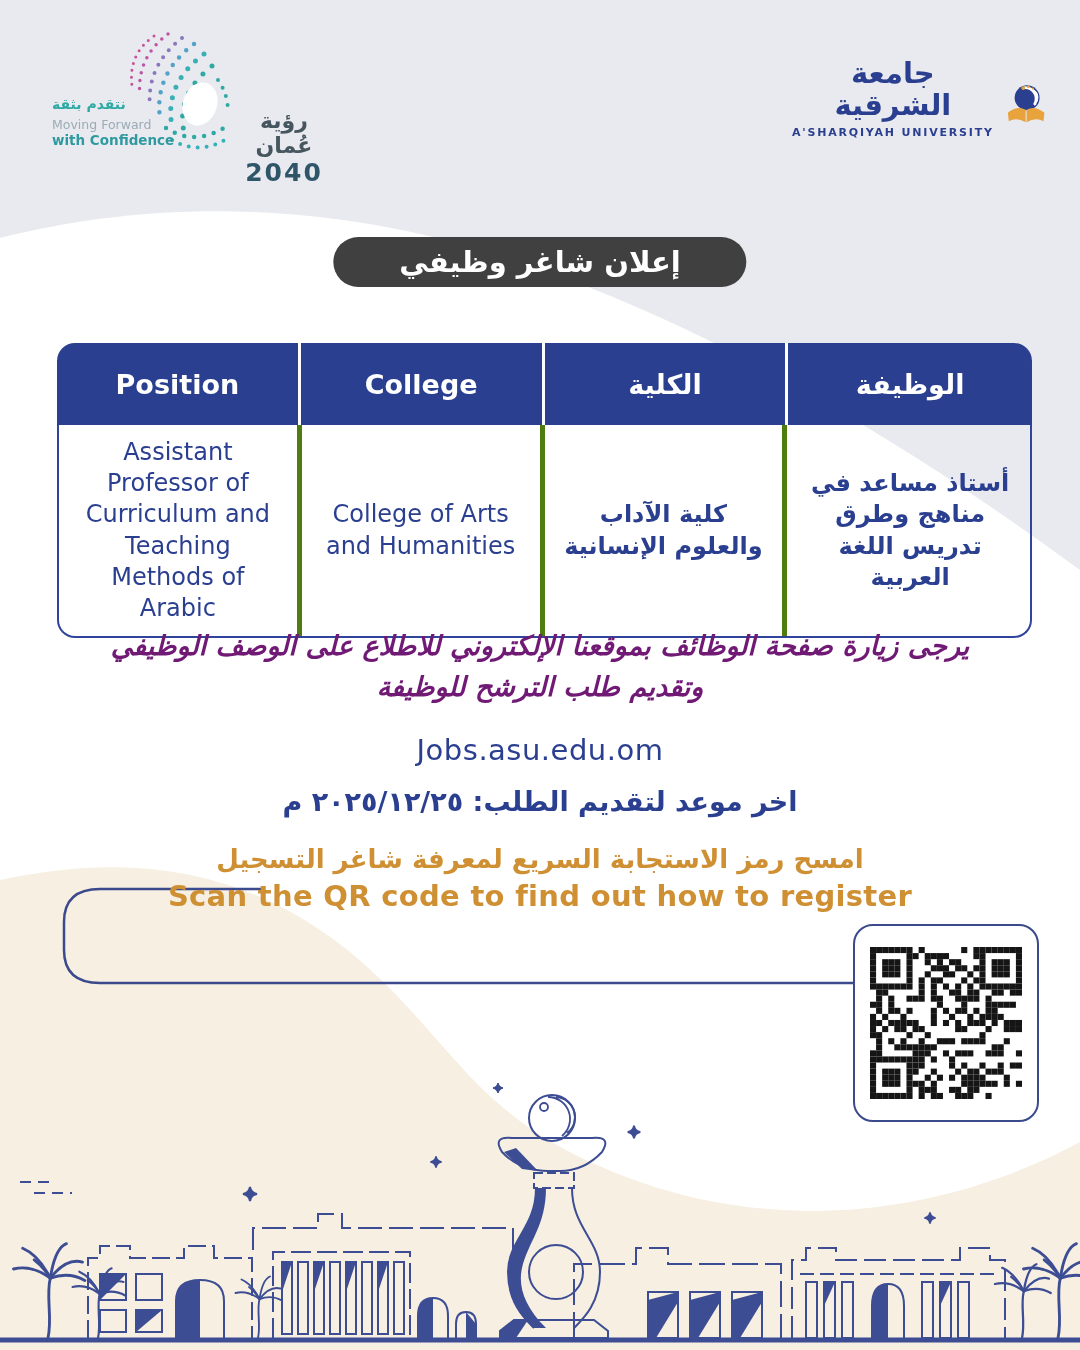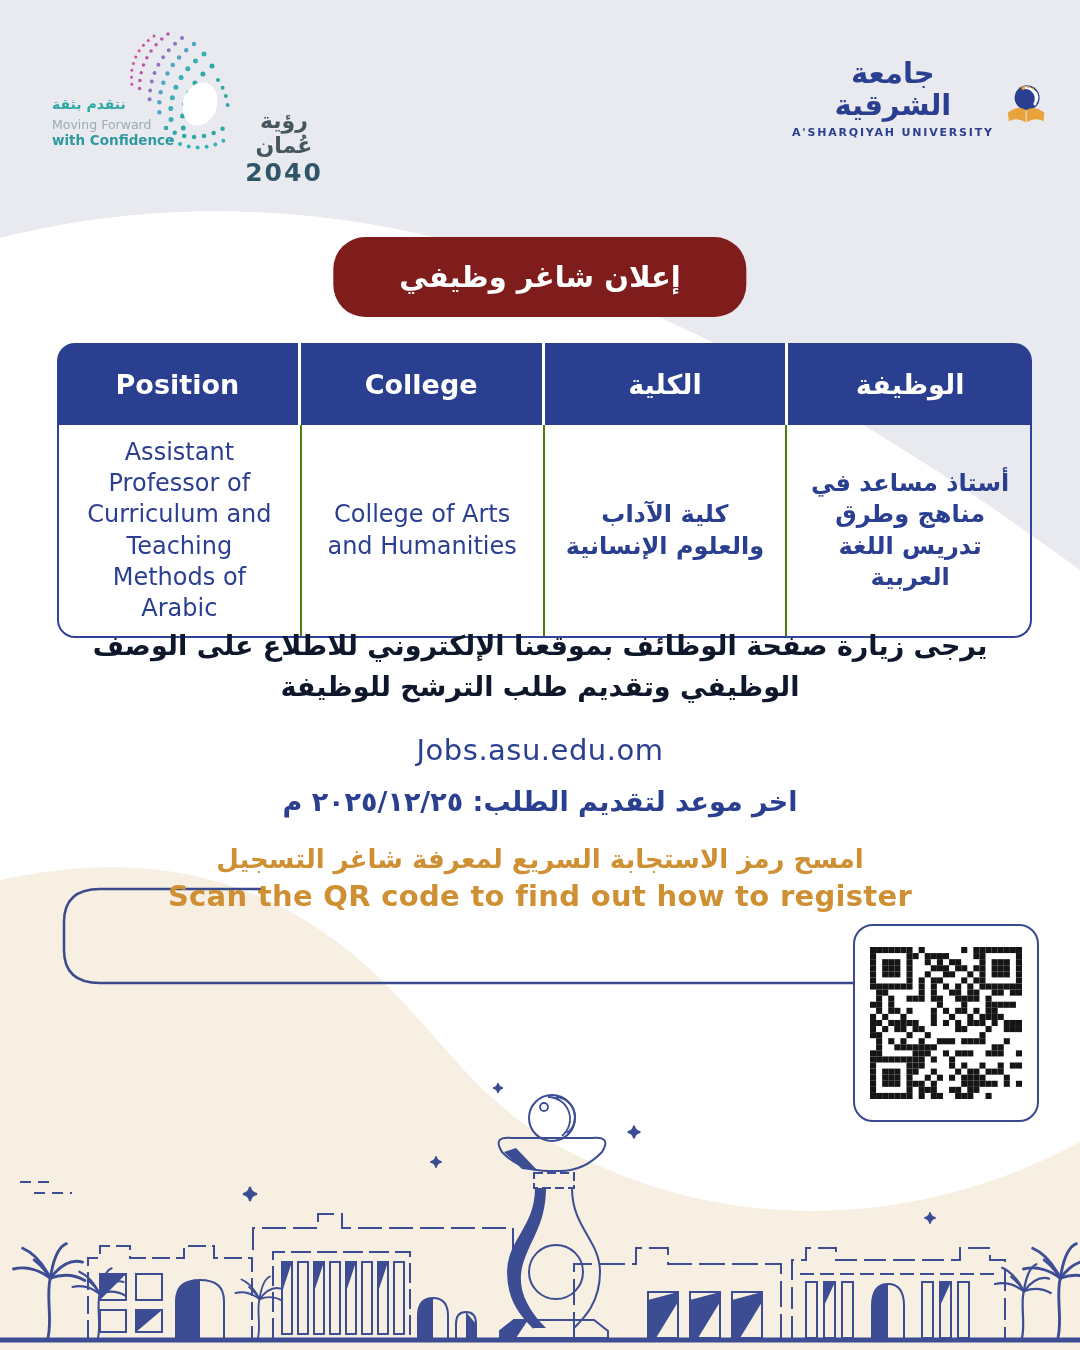--- a/index.html
+++ b/index.html
@@ -20,43 +20,43 @@
   .vtitle-ar { color:#46565F; font-size:22px; font-weight:bold; }
   .vtitle-year { color:#2F5668; font-size:25px; font-weight:bold; letter-spacing:2px; }
   .comet { position:absolute; left:78px; top:0; }
 
   .asu-logo { left:792px; top:58px; width:256px; height:96px; z-index:2; display:flex; gap:10px; }
   .asu-text { text-align:center; flex:1; }
   .asu-ar { color:#2B3F90; font-size:29px; font-weight:bold; line-height:1.1; }
   .asu-en { color:#2B3F90; font-size:11px; font-weight:bold; letter-spacing:1.8px; margin-top:4px; white-space:nowrap; }
 
   
-  .banner { left:50%; top:237px; transform:translateX(-50%); background:#7f1d1d; color:#fff;
-            font-size:29px; font-weight:bold; padding:23px 66px; border-radius:32px; z-index:2;
+  .banner { left:50%; top:237px; transform:translateX(-50%); background:#404040; color:#fff;
+            font-size:29px; font-weight:bold; padding:8px 66px; border-radius:32px; z-index:2;
             direction:rtl; white-space:nowrap; }
 
   
   .jobs-table { left:57px; top:343px; width:975px; z-index:2; }
   .t-head { display:grid; grid-template-columns:repeat(4,1fr); background:#2A3F8F; height:82px;
             border-radius:18px 18px 0 0; overflow:hidden; }
   .t-head > div { display:flex; align-items:center; justify-content:center; color:#fff;
                   font-weight:bold; font-size:27px; border-right:3px solid #fff; }
   .t-head > div:last-child { border-right:none; }
   .t-body { display:grid; grid-template-columns:repeat(4,1fr); min-height:160px;
             border:2px solid #2F449A; border-top:none; border-radius:0 0 18px 18px; overflow:hidden; }
   .t-body > div { display:flex; align-items:center; justify-content:center; text-align:center;
                   color:#2B3F90; font-size:24px; line-height:1.3; padding:12px 14px;
-                  border-right:2px solid #4d7c0f; }
+                  border-right:5px solid #4d7c0f; }
   .t-body > div:last-child { border-right:none;padding-left:17px; }
   .cell-ar { font-weight:bold; direction:rtl; }
 
   
   .ctext { left:50%; transform:translateX(-50%); text-align:center; z-index:2; }
-  .instruction { top:626px; width:930px; font-size:27px; font-weight:bold; color:#0f172a;
-                 direction:rtl; line-height:1.5; }
+  .instruction { top:626px; width:930px; font-size:27px; font-weight:bold; color:#701a75;
+                 direction:rtl; line-height:1.5;font-style:italic; }
   .jobs-url { top:733px; font-size:29px; color:#2B3F90; letter-spacing:0.5px; white-space:nowrap; }
   .deadline { top:786px; font-size:27px; font-weight:bold; color:#2B3F90; direction:rtl; white-space:nowrap; }
   .qr-ar { top:844px; font-size:26px; font-weight:bold; color:#CF8F33; direction:rtl; white-space:nowrap; }
   .qr-en { top:879px; font-size:29px; font-weight:bold; color:#CF8F33; white-space:nowrap; letter-spacing:0.3px; }
 
   
   .qr-box { left:853px; top:924px; width:186px; height:198px; background:#fff;
             border:2.5px solid #3A4A8C; border-radius:20px; z-index:2;
             display:flex; align-items:center; justify-content:center; }
 </style>

